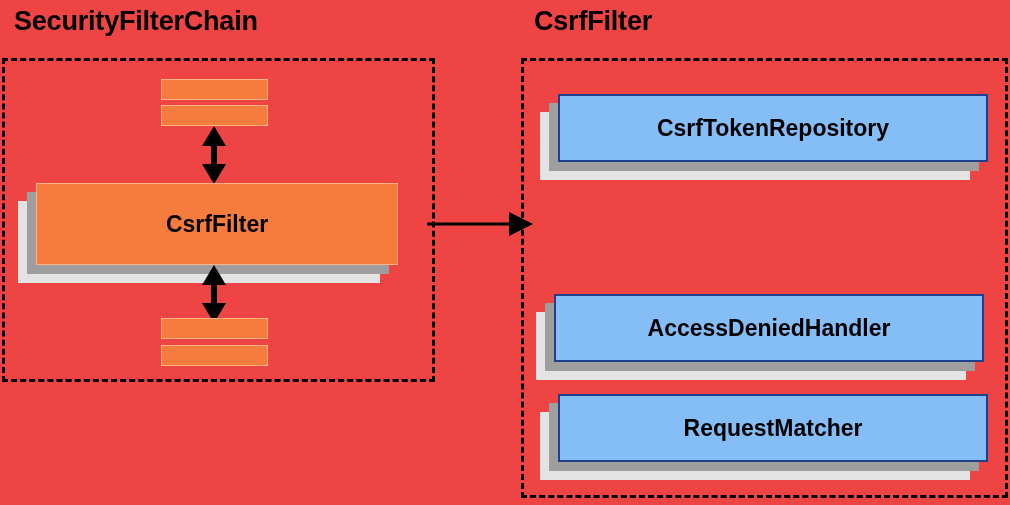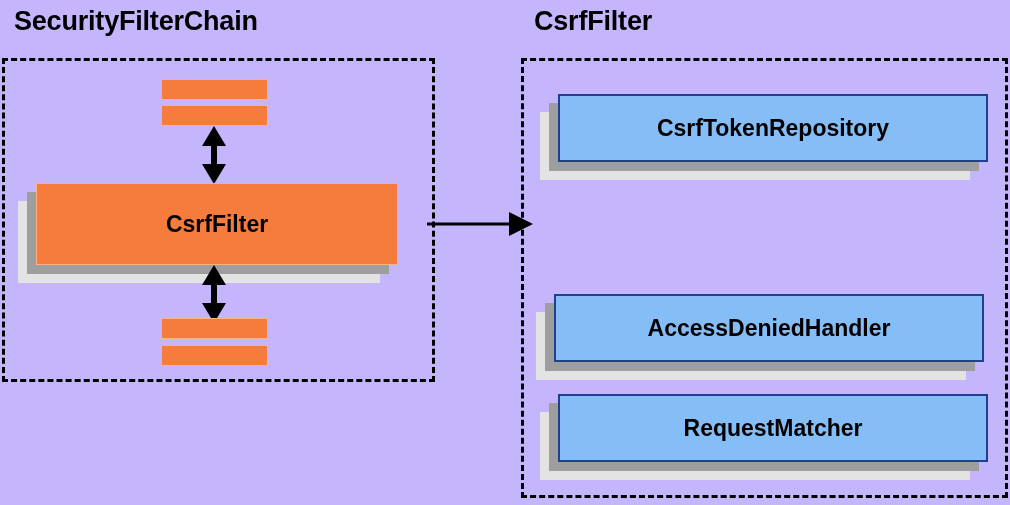--- a/index.html
+++ b/index.html
@@ -7,21 +7,21 @@
     padding: 0;
     background: #ffffff;
   }
   body {
     font-family: "Liberation Sans", sans-serif;
   }
   #canvas {
     position: relative;
     width: 1010px;
     height: 505px;
-    background: #c4b5fd;
+    background: #ef4444;
     overflow: hidden;
   }
 
   
   .panel-title {
     position: absolute;
     font-family: "Liberation Sans", sans-serif;
     font-weight: bold;
     font-size: 27px;
     line-height: 30px;

